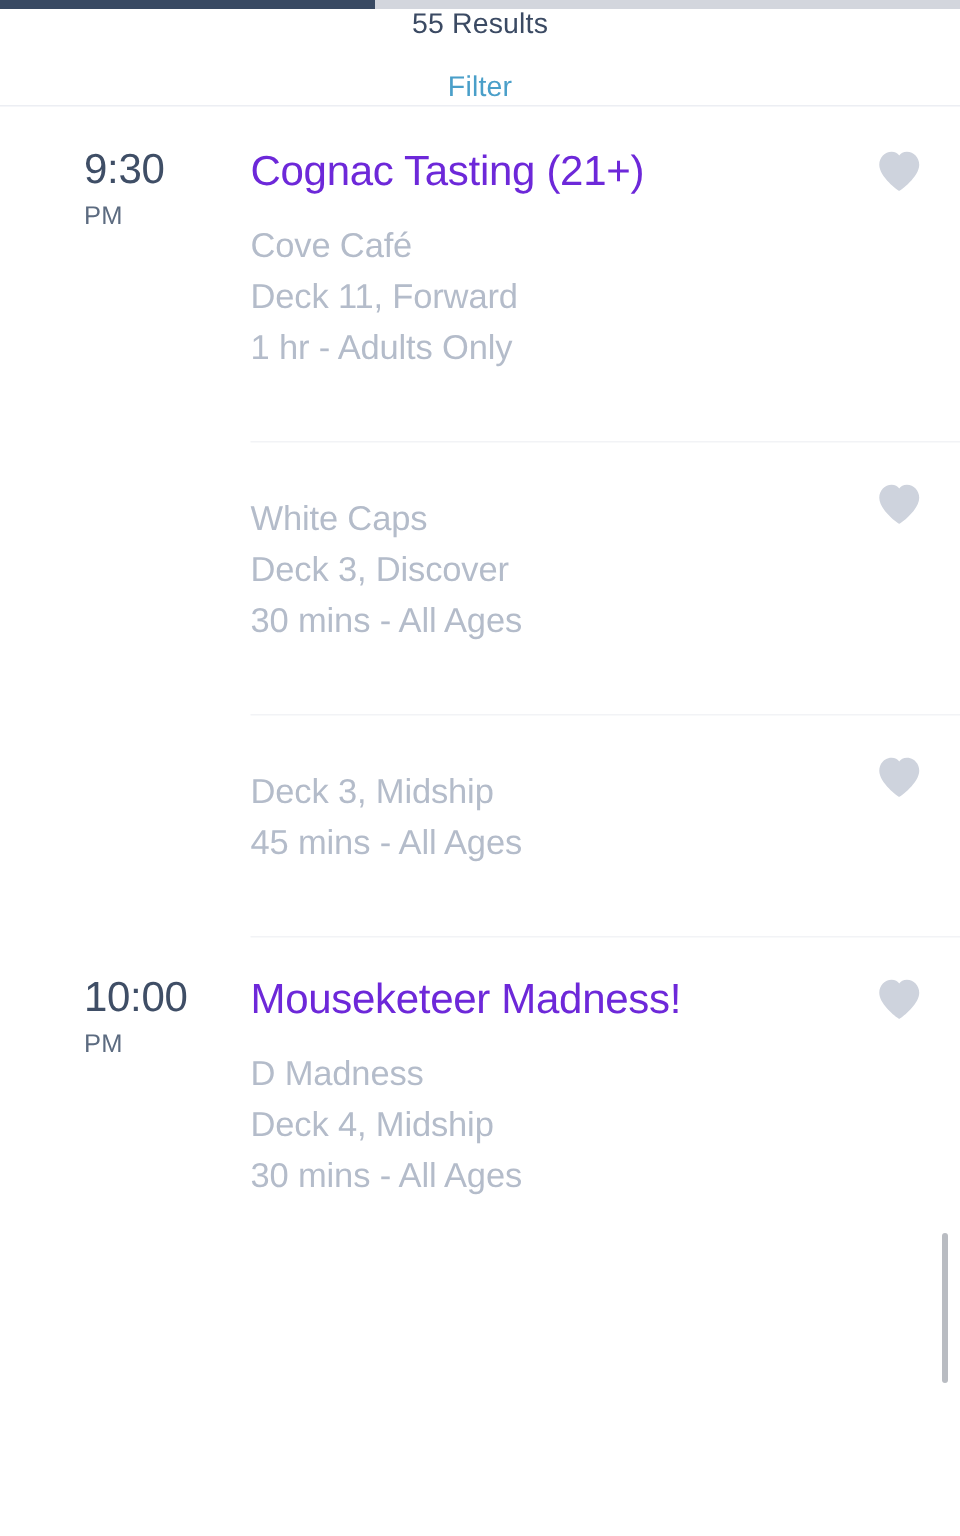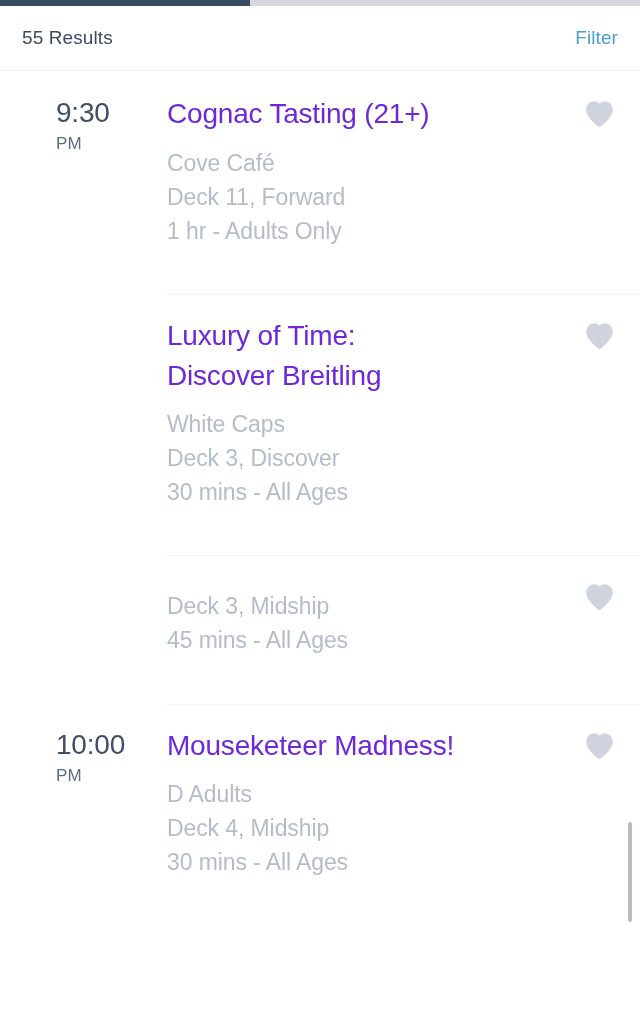--- a/index.html
+++ b/index.html
@@ -21,20 +21,21 @@
     background:#394a63;
   }
 
   
   .header {
     position:absolute; top:6px; left:0; width:640px; height:65px;
     background:#ffffff;
     border-bottom:1px solid #eceef3;
     display:flex; align-items:center; justify-content:space-between;
     padding:0 22px 0 22px;
+    flex-direction:column;
   }
   .results-count {
     font-size:19px; color:#3b4a63; letter-spacing:.1px;
   }
   .filter-link {
     font-size:19px; color:#4a9fc9; letter-spacing:.1px; cursor:pointer;
   }
 
   
   .list {
@@ -132,22 +133,20 @@
     </div>
   </div>
 
   <div class="event">
     <div class="divider"></div>
     <div class="time-col empty">
       <div class="time-main"></div>
       <div class="time-ampm"></div>
     </div>
     <div class="body-col">
-      <div class="event-title">Luxury of Time:
-Discover Breitling</div>
       <div class="event-meta">
         <div class="meta-line">White Caps</div>
         <div class="meta-line">Deck 3, Discover</div>
         <div class="meta-line">30 mins - All Ages</div>
       </div>
       <div class="event-spacer"></div>
     </div>
     <div class="fav-col">
       <svg class="heart" viewBox="0 0 32 29">
         <path d="M16 28.2C15.3 28.2 2.2 18.6 2.2 10.2 2.2 5.1 6 1.2 10.7 1.2c2.4 0 4.3 1.1 5.3 2.6 1-1.5 2.9-2.6 5.3-2.6 4.7 0 8.5 3.9 8.5 9 0 8.4-13.1 18-13.8 18z" fill="#ced3dd"></path>
@@ -177,21 +176,21 @@
 
   <div class="event">
     <div class="divider"></div>
     <div class="time-col">
       <div class="time-main">10:00</div>
       <div class="time-ampm">PM</div>
     </div>
     <div class="body-col">
       <div class="event-title">Mouseketeer Madness!</div>
       <div class="event-meta">
-        <div class="meta-line">D Adults</div>
+        <div class="meta-line">D Madness</div>
         <div class="meta-line">Deck 4, Midship</div>
         <div class="meta-line">30 mins - All Ages</div>
       </div>
       <div class="event-spacer"></div>
     </div>
     <div class="fav-col">
       <svg class="heart" viewBox="0 0 32 29">
         <path d="M16 28.2C15.3 28.2 2.2 18.6 2.2 10.2 2.2 5.1 6 1.2 10.7 1.2c2.4 0 4.3 1.1 5.3 2.6 1-1.5 2.9-2.6 5.3-2.6 4.7 0 8.5 3.9 8.5 9 0 8.4-13.1 18-13.8 18z" fill="#ced3dd"></path>
       </svg>
     </div>

